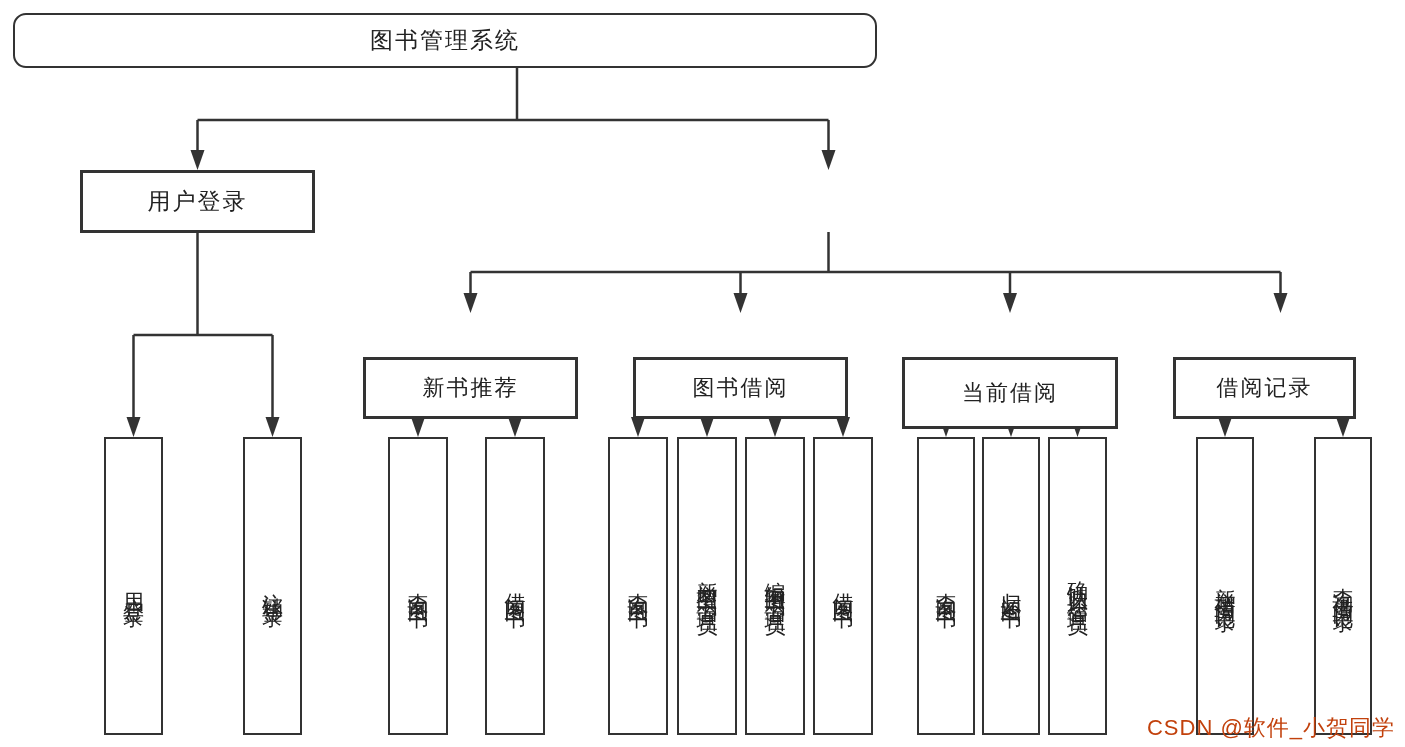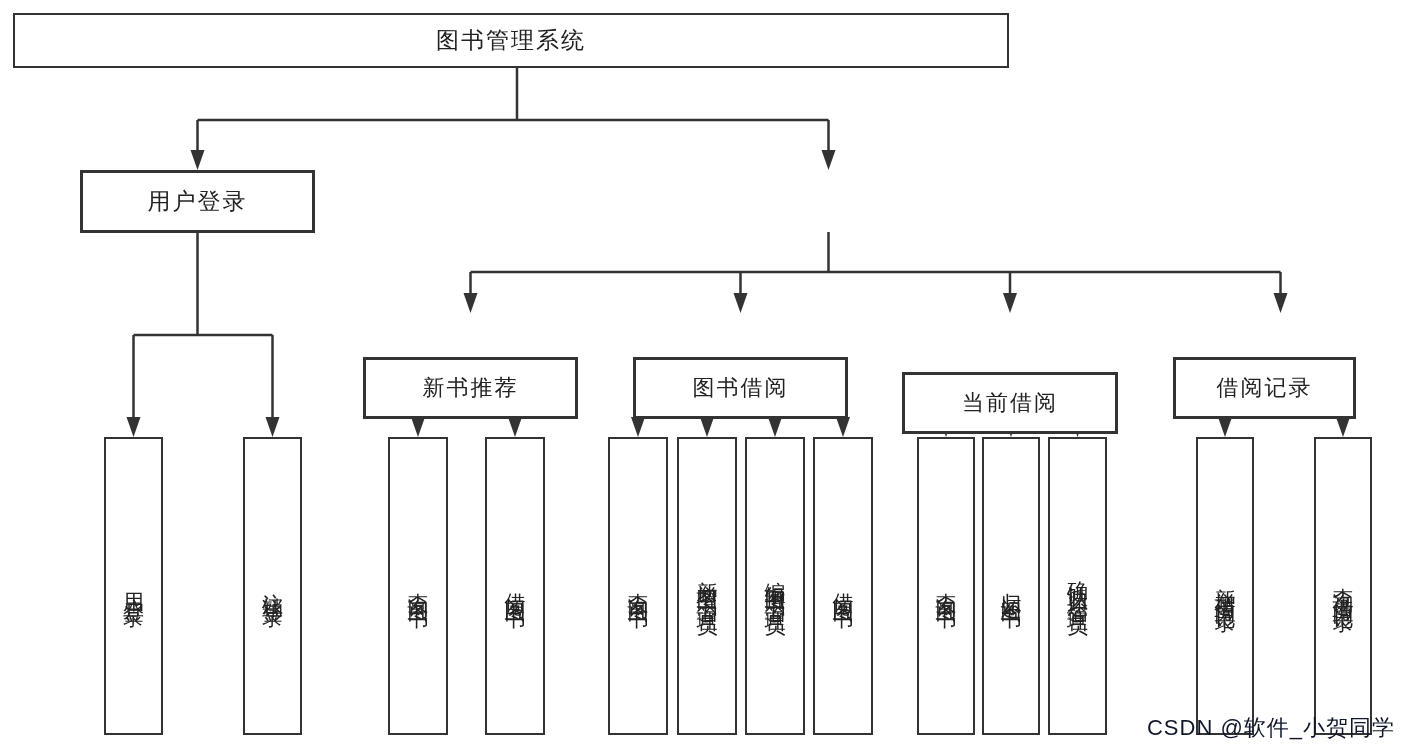--- a/index.html
+++ b/index.html
@@ -97,41 +97,41 @@
       <line x1="1011" y1="405" x2="1011" y2="423" stroke="#333333" stroke-width="2.5"></line>
       <polygon points="1004,417 1018,417 1011,437" fill="#333333"></polygon>
       <line x1="1077.5" y1="405" x2="1077.5" y2="423" stroke="#333333" stroke-width="2.5"></line>
       <polygon points="1070.5,417 1084.5,417 1077.5,437" fill="#333333"></polygon>
       <line x1="1225" y1="405" x2="1225" y2="423" stroke="#333333" stroke-width="2.5"></line>
       <polygon points="1218,417 1232,417 1225,437" fill="#333333"></polygon>
       <line x1="1343" y1="405" x2="1343" y2="423" stroke="#333333" stroke-width="2.5"></line>
       <polygon points="1336,417 1350,417 1343,437" fill="#333333"></polygon>
     </svg>
 
-  <div class="node root" style="left: 13px; top: 13px; width: 996px; height: 55px; border-color: rgb(51, 51, 51);">图书管理系统</div>
+  <div class="node root" style="left: 13px; top: 13px; width: 864px; height: 55px; border-color: rgb(51, 51, 51); border-radius: 13px;">图书管理系统</div>
 
   <div class="node h2" style="left: 80px; top: 170px; width: 235px; height: 63px; border-color: rgb(51, 51, 51);">用户登录</div>
 
   <div class="node h3" style="left: 363px; top: 313px; width: 215px; height: 62px; border-color: rgb(51, 51, 51);">新书推荐</div>
   <div class="node h3" style="left: 633px; top: 313px; width: 215px; height: 62px; border-color: rgb(51, 51, 51);">图书借阅</div>
-  <div class="node h3" style="left: 902px; top: 328px; width: 216px; height: 62px; border-color: rgb(51, 51, 51);">当前借阅</div>
+  <div class="node h3" style="left: 902px; top: 313px; width: 216px; height: 72px; border-color: rgb(51, 51, 51);">当前借阅</div>
   <div class="node h3" style="left: 1173px; top: 313px; width: 183px; height: 62px; border-color: rgb(51, 51, 51);">借阅记录</div>
 
   <div class="node v" style="left: 104px; top: 437px; width: 59px; height: 298px; border-color: rgb(51, 51, 51);">用户登录</div>
   <div class="node v" style="left: 243px; top: 437px; width: 59px; height: 298px; border-color: rgb(51, 51, 51);">注销登录</div>
 
   <div class="node v" style="left: 388px; top: 437px; width: 60px; height: 298px; border-color: rgb(51, 51, 51);">查询图书</div>
   <div class="node v" style="left: 485px; top: 437px; width: 60px; height: 298px; border-color: rgb(51, 51, 51);">借阅图书</div>
 
   <div class="node v" style="left: 608px; top: 437px; width: 60px; height: 298px; border-color: rgb(51, 51, 51);">查询图书</div>
   <div class="node v" style="left: 677px; top: 437px; width: 60px; height: 298px; border-color: rgb(51, 51, 51);">新增图书（管理员）</div>
   <div class="node v" style="left: 745px; top: 437px; width: 60px; height: 298px; border-color: rgb(51, 51, 51);">编辑图书（管理员）</div>
   <div class="node v" style="left: 813px; top: 437px; width: 60px; height: 298px; border-color: rgb(51, 51, 51);">借阅图书</div>
 
   <div class="node v" style="left: 917px; top: 437px; width: 58px; height: 298px; border-color: rgb(51, 51, 51);">查询图书</div>
   <div class="node v" style="left: 982px; top: 437px; width: 58px; height: 298px; border-color: rgb(51, 51, 51);">归还图书</div>
   <div class="node v" style="left: 1048px; top: 437px; width: 59px; height: 298px; border-color: rgb(51, 51, 51);">确认归还（管理员）</div>
 
   <div class="node v" style="left: 1196px; top: 437px; width: 58px; height: 298px; border-color: rgb(51, 51, 51);">新增借阅记录</div>
   <div class="node v" style="left: 1314px; top: 437px; width: 58px; height: 298px; border-color: rgb(51, 51, 51);">查询借阅记录</div>
 
-  <div class="watermark" style="color: #0f172a;">CSDN @软件_小贺同学</div>
+  <div class="watermark" style="color: #c2410c;">CSDN @软件_小贺同学</div>
 </div>
 
 </body></html>

